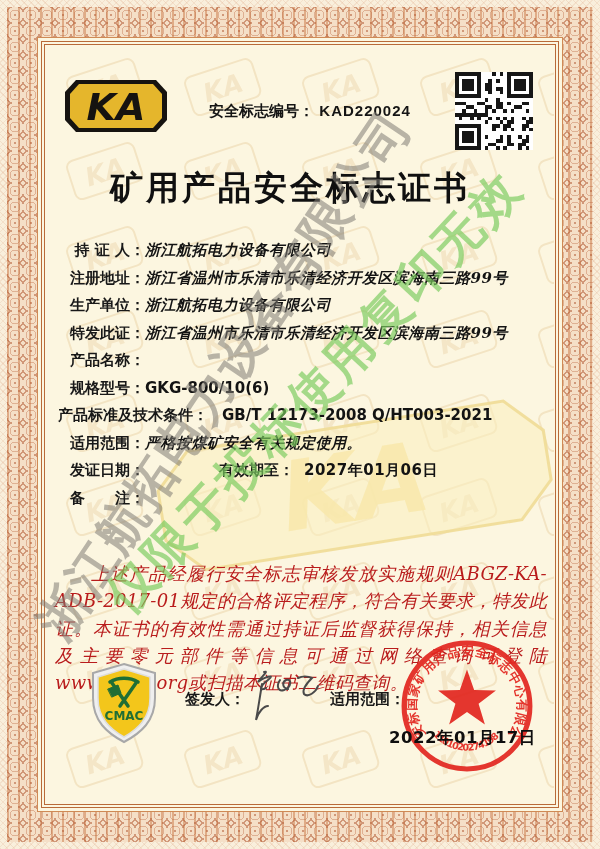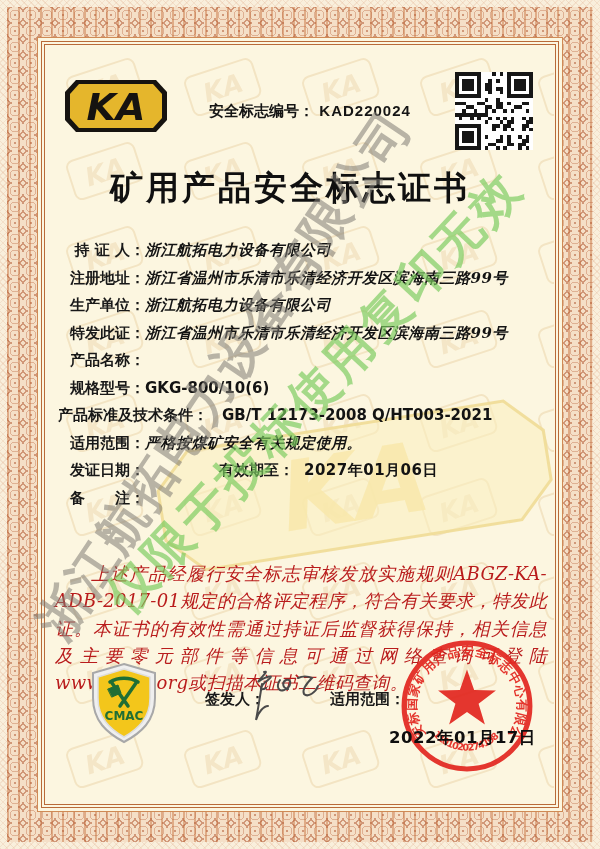--- a/index.html
+++ b/index.html
@@ -66,21 +66,21 @@
     position:absolute;left:55px;top:560px;width:492px;z-index:2;
     font-family:"DejaVu Serif","Liberation Serif",serif;
     font-size:18px;font-weight:normal;font-style:italic;color:#b91c1c;
     line-height:1.52;text-indent:2em;text-align:justify;letter-spacing:.3px;
   }
   
   .cmac{position:absolute;left:88px;top:662px;width:72px;height:82px;z-index:2;}
   .signer-label,.dept-label{
     position:absolute;top:690px;font-size:15px;font-weight:bold;color:#181818;z-index:2;white-space:nowrap;
   }
-  .signer-label{left:185px;margin-left:20px;}
+  .signer-label{left:185px;}
   .dept-label{left:330px;}
   .signature{position:absolute;left:246px;top:662px;width:88px;height:66px;z-index:2;}
   .seal{position:absolute;left:398px;top:637px;width:138px;height:138px;z-index:2;opacity:.92;}
   .seal-date{
     position:absolute;left:389px;top:727px;z-index:3;
     font-size:16.5px;font-weight:bold;color:#0e0e0e;letter-spacing:.5px;white-space:nowrap;
   }
   
   .wm{position:absolute;z-index:4;pointer-events:none;white-space:nowrap;
       font-family:"DejaVu Serif","Liberation Serif",serif;font-weight:bold;}

